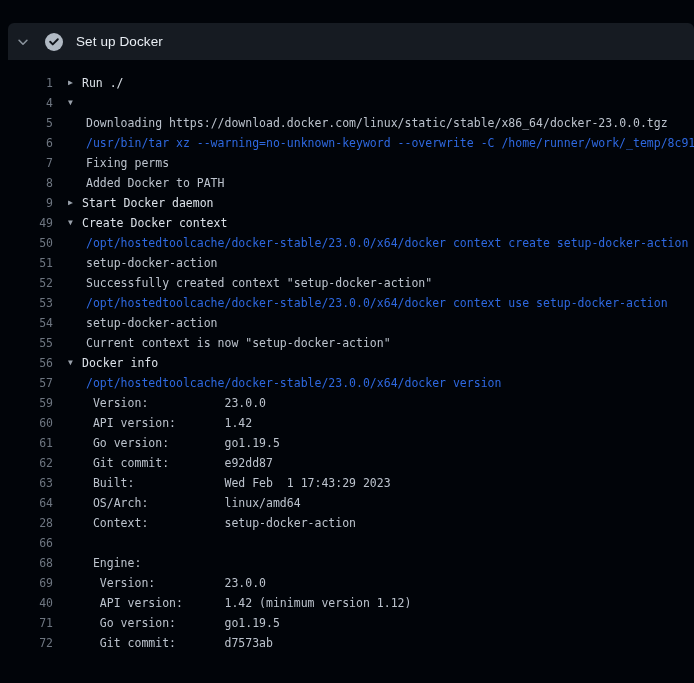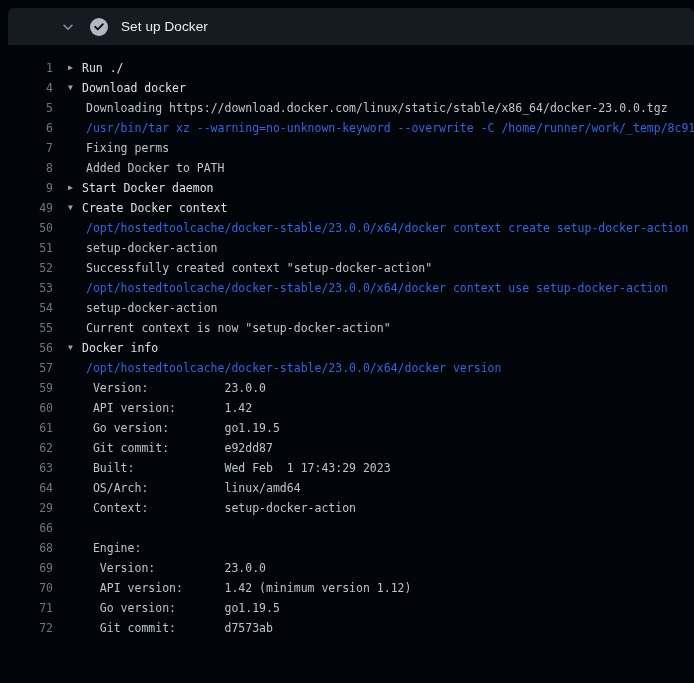--- a/index.html
+++ b/index.html
@@ -6,29 +6,28 @@
   html,body { background:#010409; }
   .screen {
     position:relative;
     width:694px; height:683px;
     background:var(--page-bg);
     overflow:hidden;
     font-family:"Liberation Sans", sans-serif;
   }
   
   .step-header {
-    margin:8px 0 0 8px;
+    margin:23px 0 0 8px;
     height:37px;
     width:686px;
     background:var(--header-bg);
     border-radius:6px 6px 0 0;
     display:flex;
     align-items:center;
     cursor:pointer;
-    padding-left:45px;
   }
   .chevron-btn {
     width:30px; height:37px;
     display:flex; align-items:center; justify-content:center;
     flex:none;
   }
   .status-icon {
     width:18px; height:18px;
     margin-left:7px;
     flex:none;
@@ -85,43 +84,43 @@
     </div>
     <svg class="status-icon" viewBox="0 0 16 16">
       <circle cx="8" cy="8" r="8" fill="#b1bac4"></circle>
       <path d="M11.4 5.6 L6.9 10.1 L4.6 7.8" fill="none" stroke="#11151b" stroke-width="1.7" stroke-linecap="round" stroke-linejoin="round"></path>
     </svg>
     <span class="step-title">Set up Docker</span>
   </div>
 
   <div class="log" id="log">
       <div class="row"><span class="num">1</span><span class="gutter">▶</span><span class="txt group">Run ./</span></div>
-      <div class="row"><span class="num">4</span><span class="gutter">▼</span><span class="txt group">Download docker</span></div>
+      <div class="row"><span class="num">4</span><span class="gutter">▼</span></div>
       <div class="row"><span class="num">5</span><span class="gutter"></span><span class="txt child">Downloading <span class="log-link">https://download.docker.com/linux/static/stable/x86_64/docker-23.0.0.tgz</span></span></div>
       <div class="row"><span class="num">6</span><span class="gutter"></span><span class="txt cmd child">/usr/bin/tar xz --warning=no-unknown-keyword --overwrite -C /home/runner/work/_temp/8c91</span></div>
       <div class="row"><span class="num">7</span><span class="gutter"></span><span class="txt child">Fixing perms</span></div>
       <div class="row"><span class="num">8</span><span class="gutter"></span><span class="txt child">Added Docker to PATH</span></div>
       <div class="row"><span class="num">9</span><span class="gutter">▶</span><span class="txt group">Start Docker daemon</span></div>
       <div class="row"><span class="num">49</span><span class="gutter">▼</span><span class="txt group">Create Docker context</span></div>
       <div class="row"><span class="num">50</span><span class="gutter"></span><span class="txt cmd child">/opt/hostedtoolcache/docker-stable/23.0.0/x64/docker context create setup-docker-action</span></div>
       <div class="row"><span class="num">51</span><span class="gutter"></span><span class="txt child">setup-docker-action</span></div>
       <div class="row"><span class="num">52</span><span class="gutter"></span><span class="txt child">Successfully created context "setup-docker-action"</span></div>
       <div class="row"><span class="num">53</span><span class="gutter"></span><span class="txt cmd child">/opt/hostedtoolcache/docker-stable/23.0.0/x64/docker context use setup-docker-action</span></div>
       <div class="row"><span class="num">54</span><span class="gutter"></span><span class="txt child">setup-docker-action</span></div>
       <div class="row"><span class="num">55</span><span class="gutter"></span><span class="txt child">Current context is now "setup-docker-action"</span></div>
       <div class="row"><span class="num">56</span><span class="gutter">▼</span><span class="txt group">Docker info</span></div>
       <div class="row"><span class="num">57</span><span class="gutter"></span><span class="txt cmd child">/opt/hostedtoolcache/docker-stable/23.0.0/x64/docker version</span></div>
       <div class="row"><span class="num">59</span><span class="gutter"></span><span class="txt child"> Version:           23.0.0</span></div>
       <div class="row"><span class="num">60</span><span class="gutter"></span><span class="txt child"> API version:       1.42</span></div>
       <div class="row"><span class="num">61</span><span class="gutter"></span><span class="txt child"> Go version:        go1.19.5</span></div>
       <div class="row"><span class="num">62</span><span class="gutter"></span><span class="txt child"> Git commit:        e92dd87</span></div>
       <div class="row"><span class="num">63</span><span class="gutter"></span><span class="txt child"> Built:             Wed Feb  1 17:43:29 2023</span></div>
       <div class="row"><span class="num">64</span><span class="gutter"></span><span class="txt child"> OS/Arch:           linux/amd64</span></div>
-      <div class="row"><span class="num">29</span><span class="gutter"></span><span class="txt child"> Context:           setup-docker-action</span></div>
+      <div class="row"><span class="num">28</span><span class="gutter"></span><span class="txt child"> Context:           setup-docker-action</span></div>
       <div class="row"><span class="num">66</span><span class="gutter"></span><span class="txt child"></span></div>
       <div class="row"><span class="num">68</span><span class="gutter"></span><span class="txt child"> Engine:</span></div>
       <div class="row"><span class="num">69</span><span class="gutter"></span><span class="txt child">  Version:          23.0.0</span></div>
-      <div class="row"><span class="num">70</span><span class="gutter"></span><span class="txt child">  API version:      1.42 (minimum version 1.12)</span></div>
+      <div class="row"><span class="num">40</span><span class="gutter"></span><span class="txt child">  API version:      1.42 (minimum version 1.12)</span></div>
       <div class="row"><span class="num">71</span><span class="gutter"></span><span class="txt child">  Go version:       go1.19.5</span></div>
       <div class="row"><span class="num">72</span><span class="gutter"></span><span class="txt child">  Git commit:       d7573ab</span></div>
     </div>
 
 </div>
 
 </body></html>

